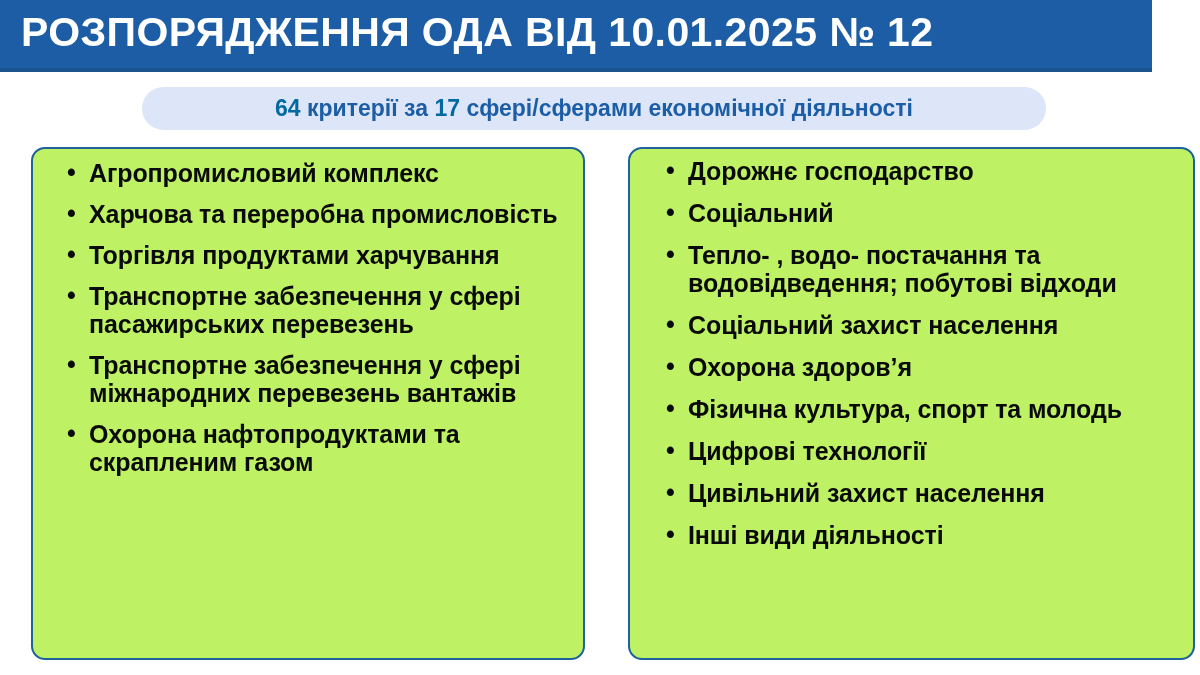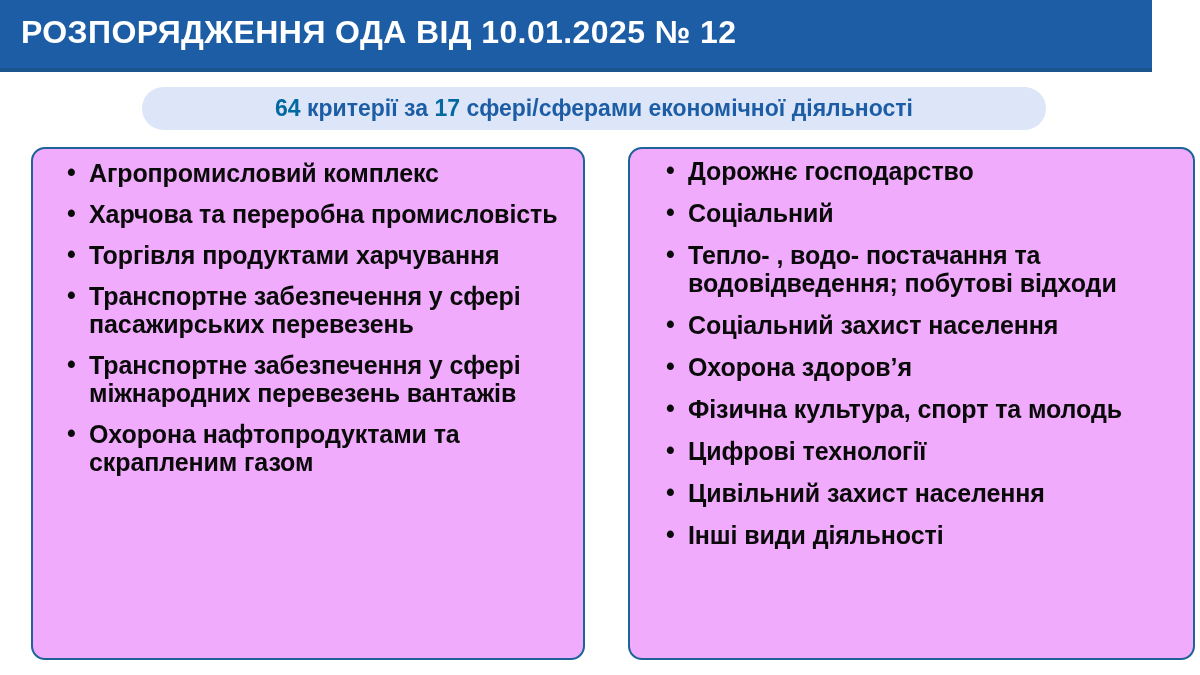--- a/index.html
+++ b/index.html
@@ -24,21 +24,21 @@
     width: 1152px;
     height: 72px;
     background: #1c5da5;
     box-sizing: border-box;
     border-bottom: 4px solid #1b548f;
     display: flex;
     align-items: center;
   }
   .header-title {
     color: #ffffff;
-    font-size: 32px;
+    font-size: 41px;
     font-weight: bold;
     letter-spacing: 0.4px;
     padding-left: 21px;
     line-height: 1;
     white-space: nowrap;
     margin-top: -4px;
   }
 
   
   .subtitle-pill {
@@ -64,21 +64,21 @@
     color: #0369a1;
     font-weight: bold;
   }
 
   
   .card {
     position: absolute;
     top: 147px;
     height: 513px;
     box-sizing: border-box;
-    background: #f0abfc;
+    background: #bef264;
     border: 2.5px solid #1d6298;
     border-radius: 14px;
     overflow: hidden;
   }
   .card-left {
     left: 31px;
     width: 554px;
   }
   .card-right {
     left: 628px;

